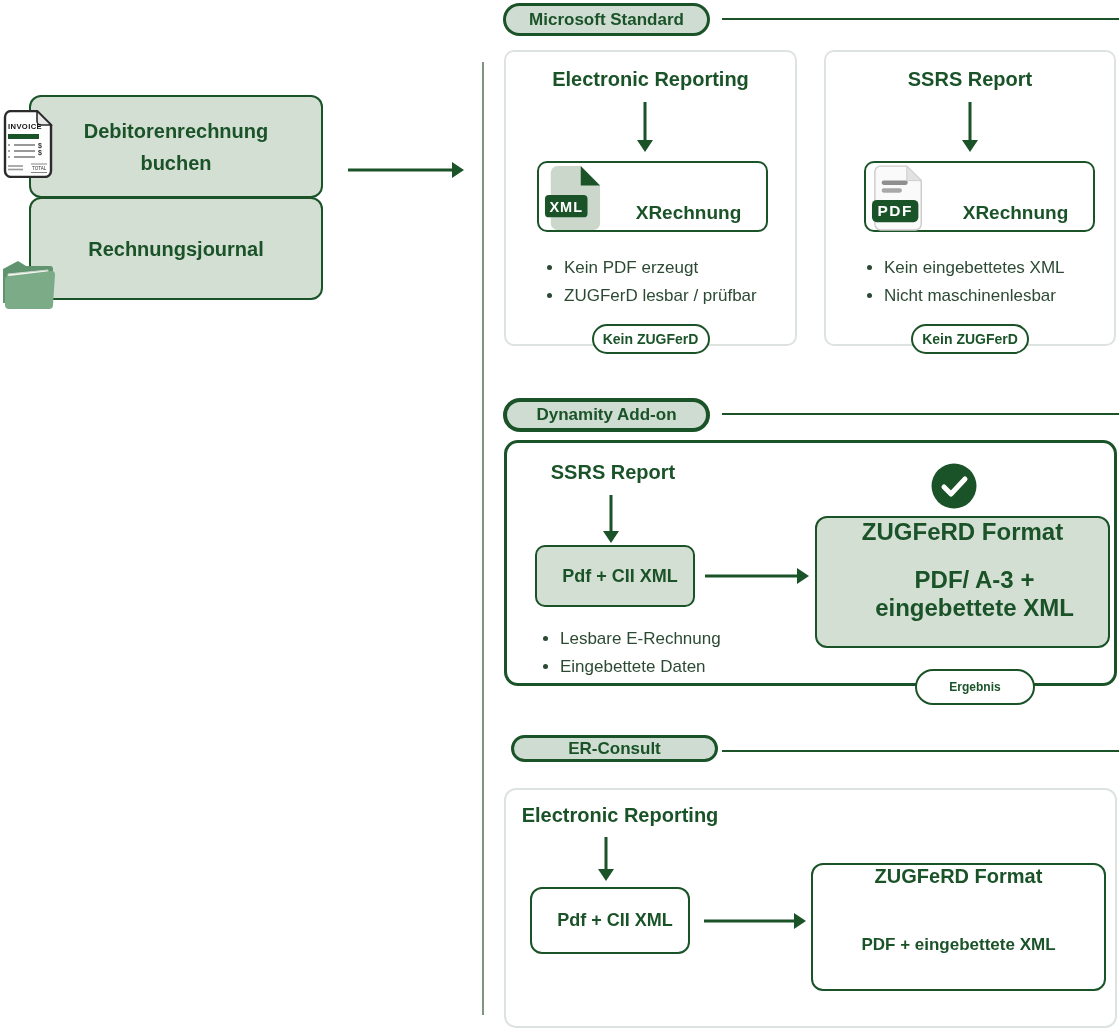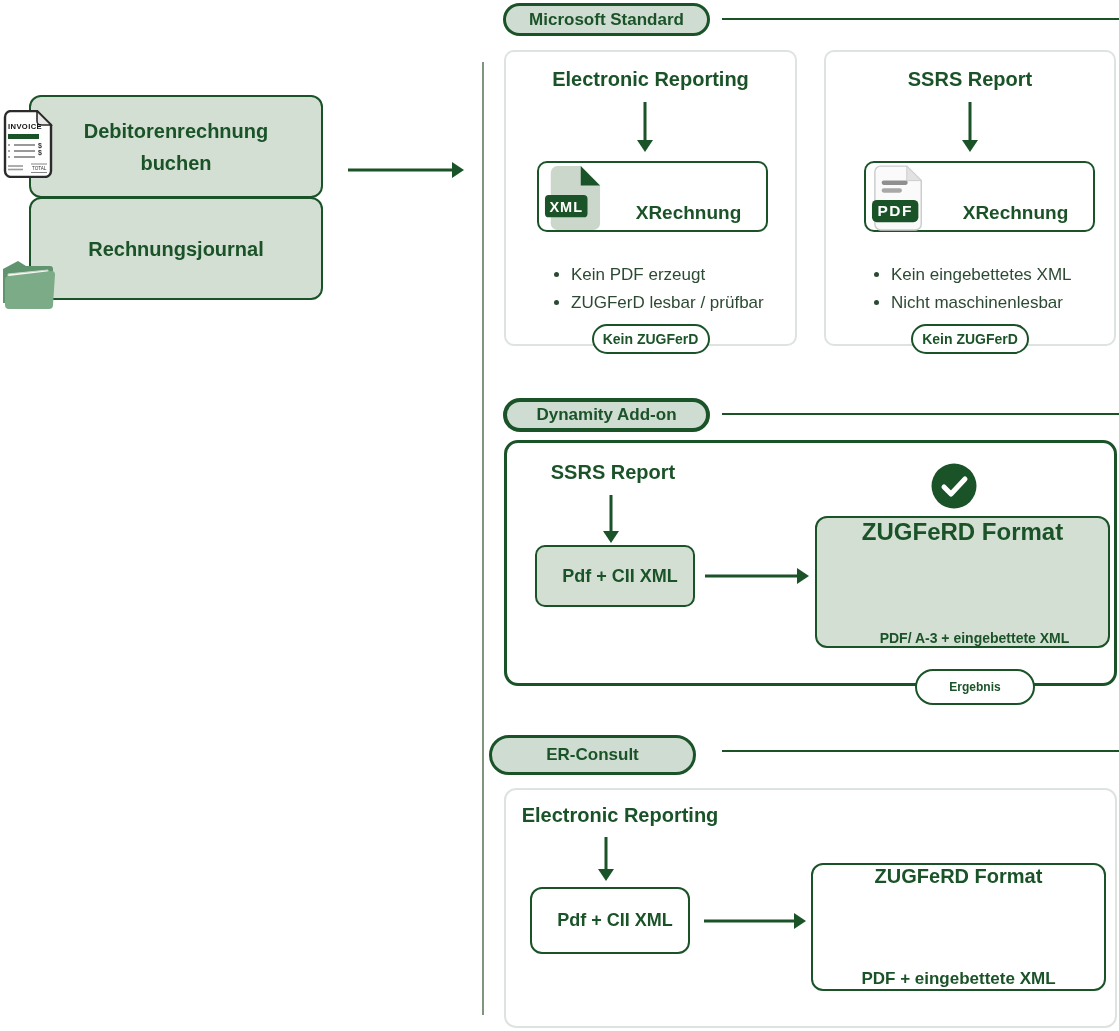--- a/index.html
+++ b/index.html
@@ -36,31 +36,31 @@
     text-align:center;box-sizing:border-box;
   }
   .fmt-box{
     position:absolute;box-sizing:border-box;border:2px solid var(--dark-green);
     border-radius:10px;background:#fff;display:flex;align-items:center;justify-content:center;
     font-weight:bold;font-size:19px;color:var(--dark-green);text-align:center;padding-left:10px;
   }
   .fmt-box.filled{background:var(--light-fill);}
   .result-box{
     position:absolute;box-sizing:border-box;border:2px solid var(--dark-green);
-    border-radius:12px;display:flex;flex-direction:column;align-items:center;justify-content:space-between;
+    border-radius:12px;display:flex;flex-direction:column;align-items:center;justify-content:flex-start;
     color:var(--dark-green);font-weight:bold;text-align:center;
   }
   .result-box.filled{background:var(--light-fill);}
   .badge{
     position:absolute;box-sizing:border-box;background:#fff;border:2px solid var(--dark-green);
     border-radius:18px;display:flex;align-items:center;justify-content:center;
     font-weight:bold;font-size:14px;color:var(--dark-green);z-index:3;
   }
   .bullets{
-    position:absolute;margin:11px;padding:0 0 0 18px;color:var(--bullet-text);
+    position:absolute;margin:4px;padding:0 0 0 18px;color:var(--bullet-text);
     font-size:17px;line-height:28px;list-style:disc;
   }
   
   .arrow-d{position:absolute;width:16px;}
   .arrow-d .s{position:absolute;left:50%;transform:translateX(-50%);top:0;width:3px;
     height:calc(100% - 11px);background:var(--dark-green);}
   .arrow-d .h{position:absolute;bottom:0;left:50%;transform:translateX(-50%);width:0;height:0;
     border-left:8px solid transparent;border-right:8px solid transparent;
     border-top:12px solid var(--dark-green);}
   .arrow-r{position:absolute;height:16px;}
@@ -192,42 +192,46 @@
   </div>
   <div class="fmt-box filled" style="left:28px;top:102px;width:160px;height:62px;font-size:18px;">
     <span>Pdf + CII XML</span>
   </div>
   <div class="arrow-r" style="left:198px;top:125px;width:104px;">
     <div class="s"></div>
       <div class="h"></div>
   </div>
   <div class="result-box filled" style="left:308px;top:73px;width:295px;height:132px;gap:20px;">
     <div style="font-size:24px;">ZUGFeRD Format</div>
-    <div style="font-size:14px;padding-left:24px;">PDF/ A-3 + eingebettete XML</div>
-  </div>
+    <div style="font-size:24px;padding-left:24px;">PDF/ A-3 + eingebettete XML</div>
+  </div>
+  <ul class="bullets" style="left:31px;top:178px;">
+    <li>Lesbare E-Rechnung</li>
+    <li>Eingebettete Daten</li>
+  </ul>
   <div class="badge" style="left:408px;top:226px;width:120px;height:36px;font-size:12px;border-width:2.5px;">
     <span>Ergebnis</span>
   </div>
 </div>
 
-<div class="abs pill" style="left:489px;top:735px;width:207px;height:40px;">
+<div class="abs pill" style="left:511px;top:735px;width:207px;height:27px;">
   <span>ER-Consult</span>
 </div>
 <div class="abs hline" style="left:722px;top:750px;width:397px;"></div>
 
 <div class="abs card" style="left:504px;top:788px;width:613px;height:240px;border-radius:12px;">
   <div class="card-title" style="left:14px;top:14px;width:200px;">Electronic Reporting</div>
   <div class="arrow-d" style="left:92px;top:47px;height:44px;">
     <div class="s"></div>
       <div class="h"></div>
   </div>
   <div class="fmt-box" style="left:24px;top:97px;width:160px;height:67px;font-size:18px;border-radius:12px;">
     <span>Pdf + CII XML</span>
   </div>
   <div class="arrow-r" style="left:198px;top:123px;width:102px;">
     <div class="s"></div>
       <div class="h"></div>
   </div>
   <div class="result-box" style="left:305px;top:73px;width:295px;height:128px;gap:18px;background:#fff;">
     <div style="font-size:20px;">ZUGFeRD Format</div>
-    <div style="font-size:17px;">PDF + eingebettete XML</div>
+    <div style="font-size:17px;margin-top:29px;">PDF + eingebettete XML</div>
   </div>
 </div>
 
 </body></html>

